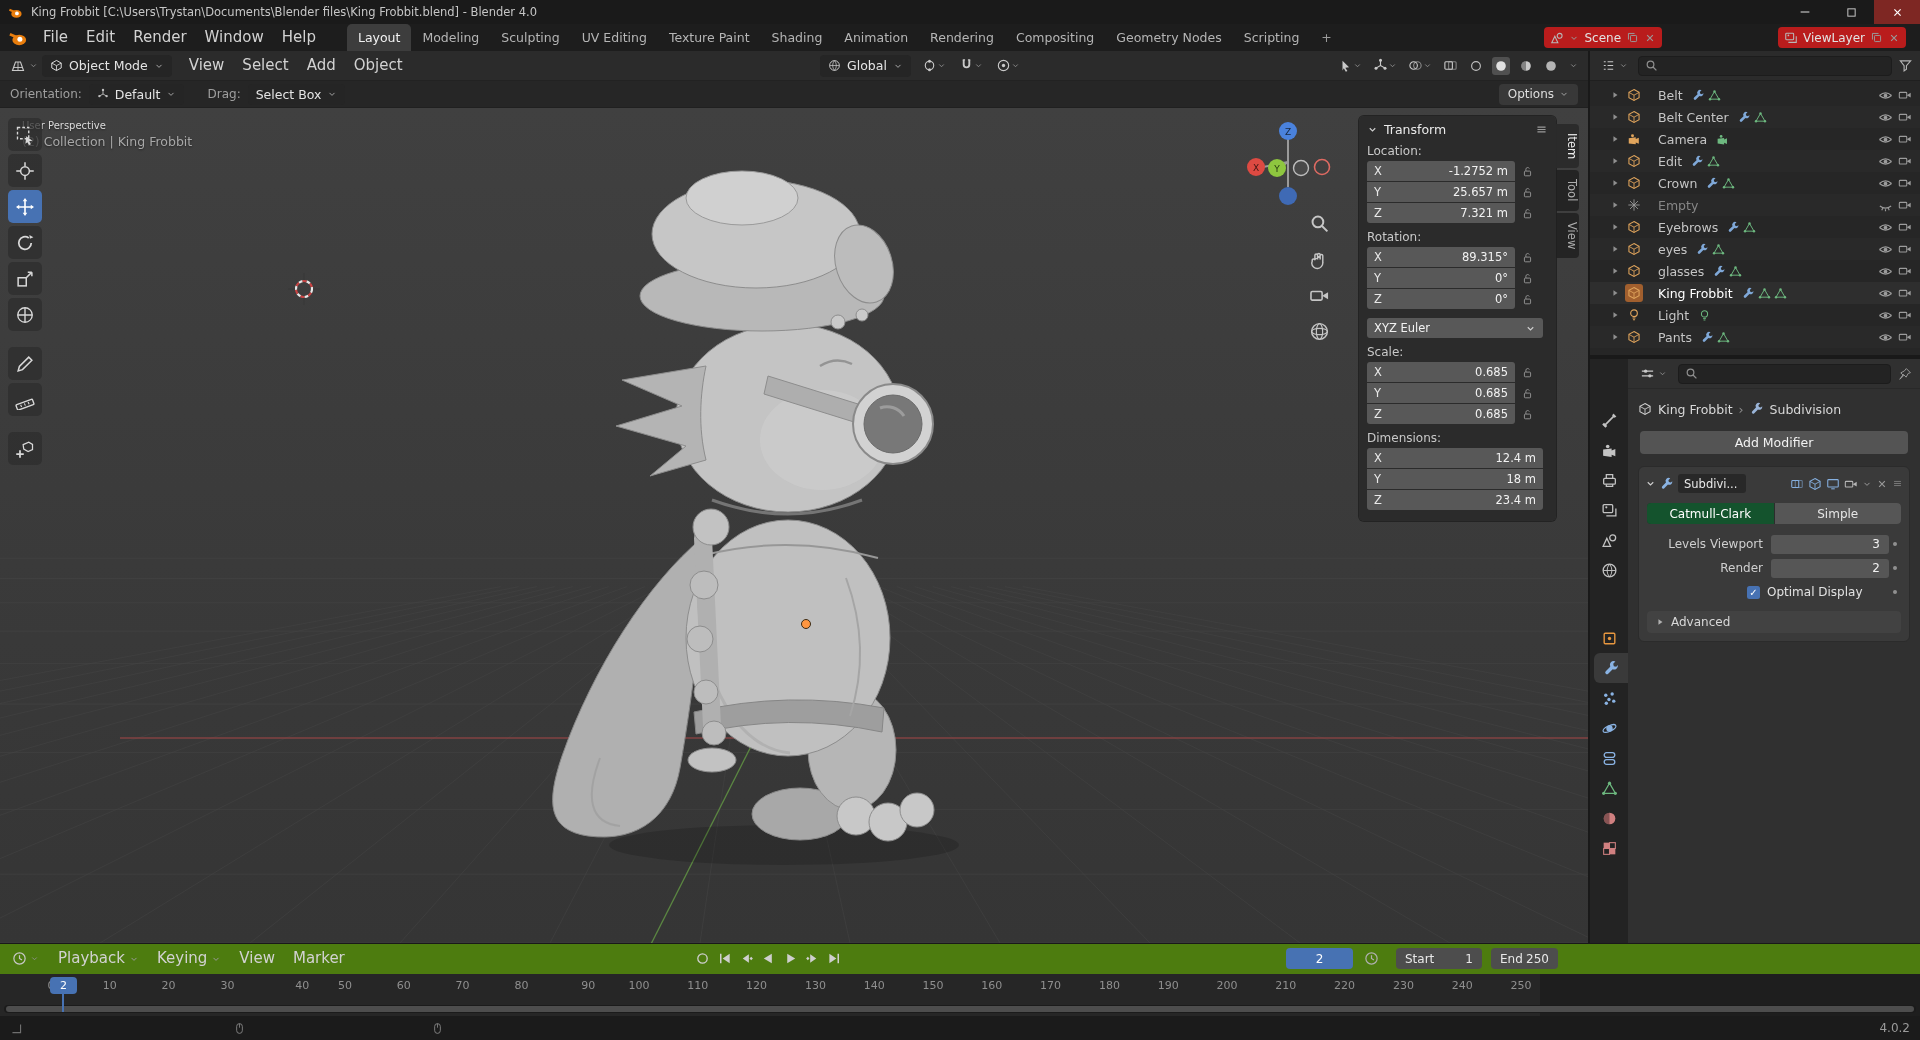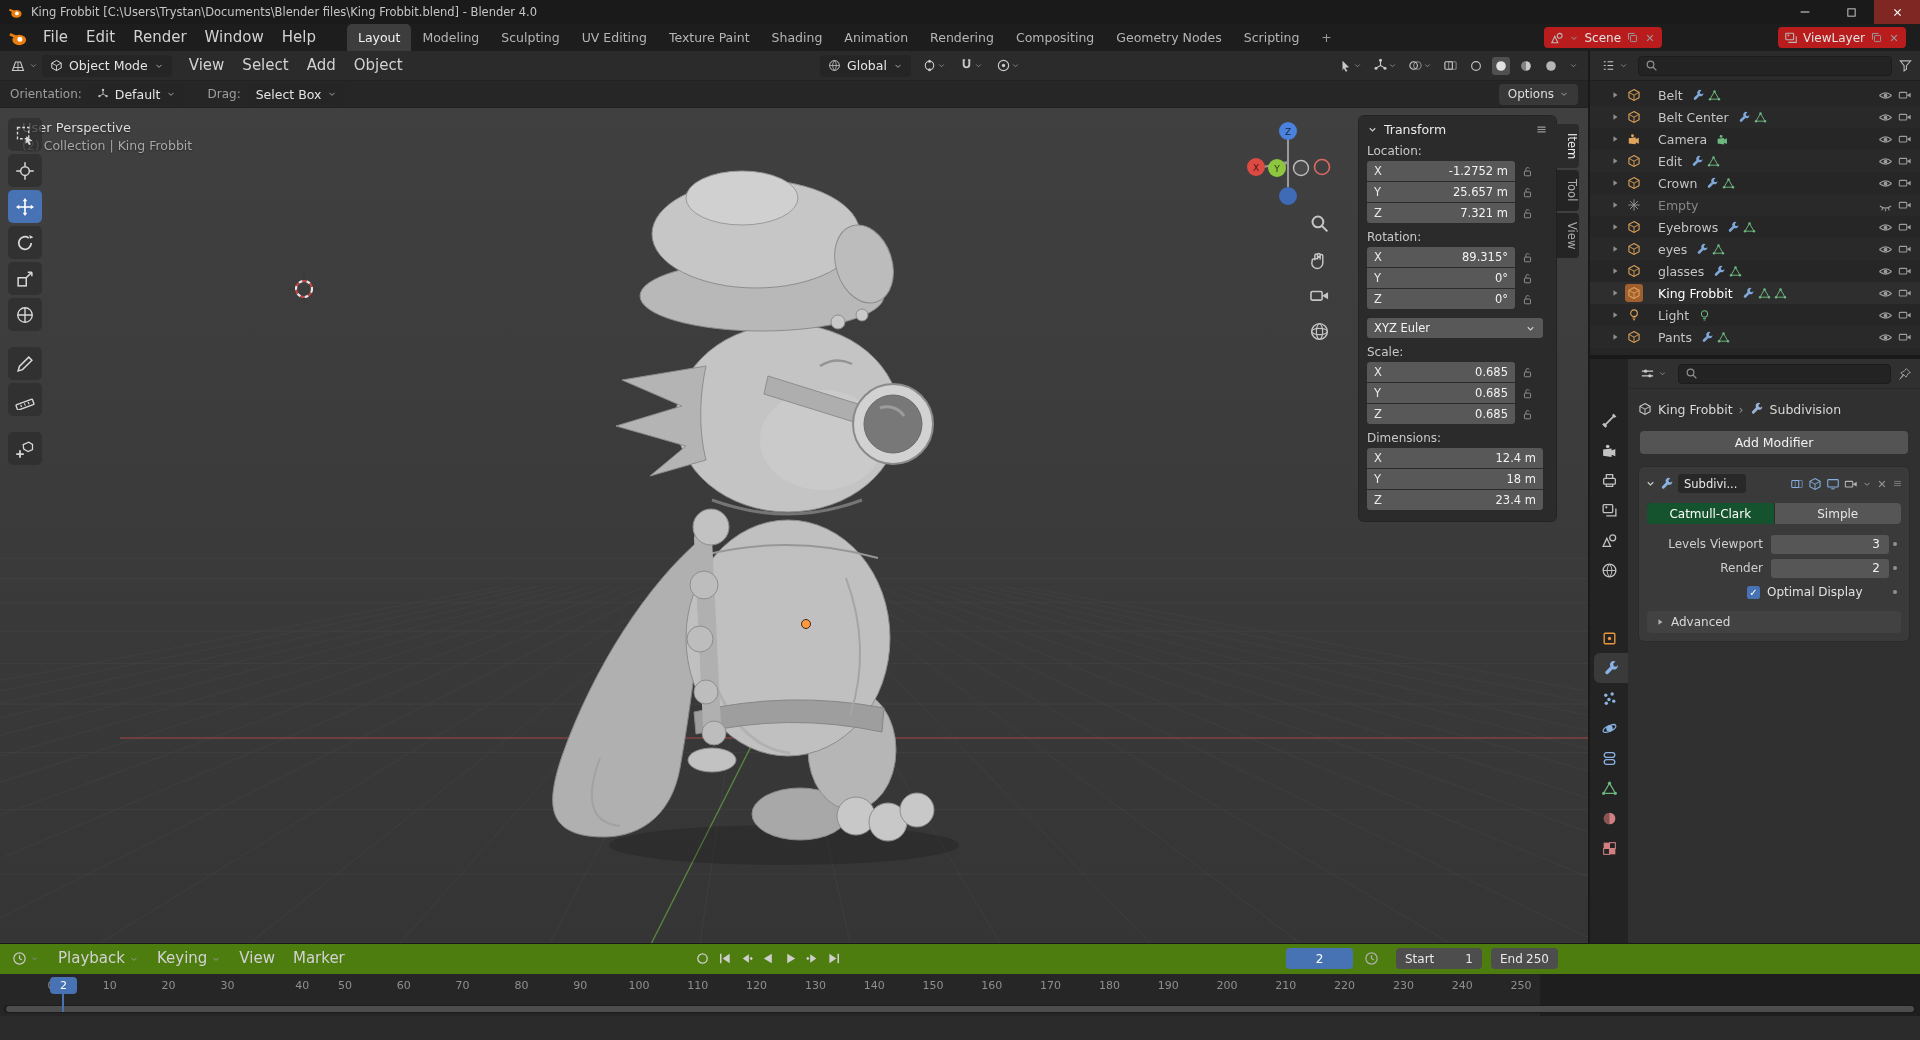--- a/index.html
+++ b/index.html
@@ -47,21 +47,21 @@
 
 
 #tool-settings{height:27px;background:#262626;display:flex;align-items:center;padding:0 10px;gap:7px;position:relative;border-bottom:1px solid #202020}
 .ts-label{color:#9f9f9f;font-size:12px}
 #options-btn{position:absolute;right:10px;display:flex;align-items:center;gap:5px;background:#383838;border-radius:4px;height:21px;padding:0 9px;font-size:12px;color:#dedede}
 
 
 #viewport{flex:1;position:relative;background:linear-gradient(#404040,#353535);overflow:hidden}
 #vp-svg{position:absolute;left:0;top:0}
 #vp-overlay{position:absolute;left:22px;top:12px;text-shadow:0 1px 2px rgba(0,0,0,.45)}
-#vp-overlay .l1{font-size:13px;color:#dcdcdc}
+#vp-overlay .l1{font-size:10px;color:#dcdcdc}
 #vp-overlay .l2{font-size:12.5px;color:#a8a8a8;margin-top:3px}
 #vp-tools{position:absolute;left:8px;top:10px;display:flex;flex-direction:column;gap:3px}
 .tool-btn{width:34px;height:33px;border-radius:5px;background:rgba(46,46,46,.75);display:flex;align-items:center;justify-content:center;color:#d8d8d8}
 .tool-btn.active{background:#4772b3;color:#fff}
 .tool-btn.gapA{margin-top:13px}
 #gizmo{position:absolute;right:255px;top:9px}
 #vp-nav{position:absolute;right:256px;top:102px;display:flex;flex-direction:column;gap:10px;align-items:center}
 .nav-btn{width:26px;height:26px;display:flex;align-items:center;justify-content:center;color:#c6c6c6}
 
 
@@ -1565,21 +1565,21 @@
       <div id="tl-ruler">
           <span class="tick" style="left: 36px;">0</span>
           <span class="tick" style="left: 94.8px;">10</span>
           <span class="tick" style="left: 153.6px;">20</span>
           <span class="tick" style="left: 212.4px;">30</span>
           <span class="tick" style="left: 271.2px; margin-left: 16px;">40</span>
           <span class="tick" style="left: 330px;">50</span>
           <span class="tick" style="left: 388.8px;">60</span>
           <span class="tick" style="left: 447.6px;">70</span>
           <span class="tick" style="left: 506.4px;">80</span>
-          <span class="tick" style="left: 565.2px;">90</span>
+          <span class="tick" style="left: 565.2px; text-align: right;">90</span>
           <span class="tick" style="left: 624px;">100</span>
           <span class="tick" style="left: 682.8px;">110</span>
           <span class="tick" style="left: 741.6px;">120</span>
           <span class="tick" style="left: 800.4px;">130</span>
           <span class="tick" style="left: 859.2px;">140</span>
           <span class="tick" style="left: 918px;">150</span>
           <span class="tick" style="left: 976.8px;">160</span>
           <span class="tick" style="left: 1035.6px;">170</span>
           <span class="tick" style="left: 1094.4px;">180</span>
           <span class="tick" style="left: 1153.2px;">190</span>
@@ -1592,14 +1592,30 @@
         </div>
       <div id="tl-dim"></div>
       <div id="playhead-pill">2</div>
       <div id="playhead-line"></div>
       <div id="tl-scroll">
           <div id="tl-thumb"></div>
         </div>
     </div>
   </div>
 
+  <div id="statusbar">
+    <svg width="13" height="13" style="color:#6f6f6f">
+        <use href="#i-corner"></use>
+      </svg>
+    <span class="sb-hint" id="sb-h1">
+        <svg width="13" height="13">
+          <use href="#i-mouse"></use>
+        </svg>
+      </span>
+    <span class="sb-hint" id="sb-h2">
+        <svg width="13" height="13">
+          <use href="#i-mouse"></use>
+        </svg>
+      </span>
+    <span id="sb-version">4.0.2</span>
+  </div>
 
 </div>
 
 </body></html>

